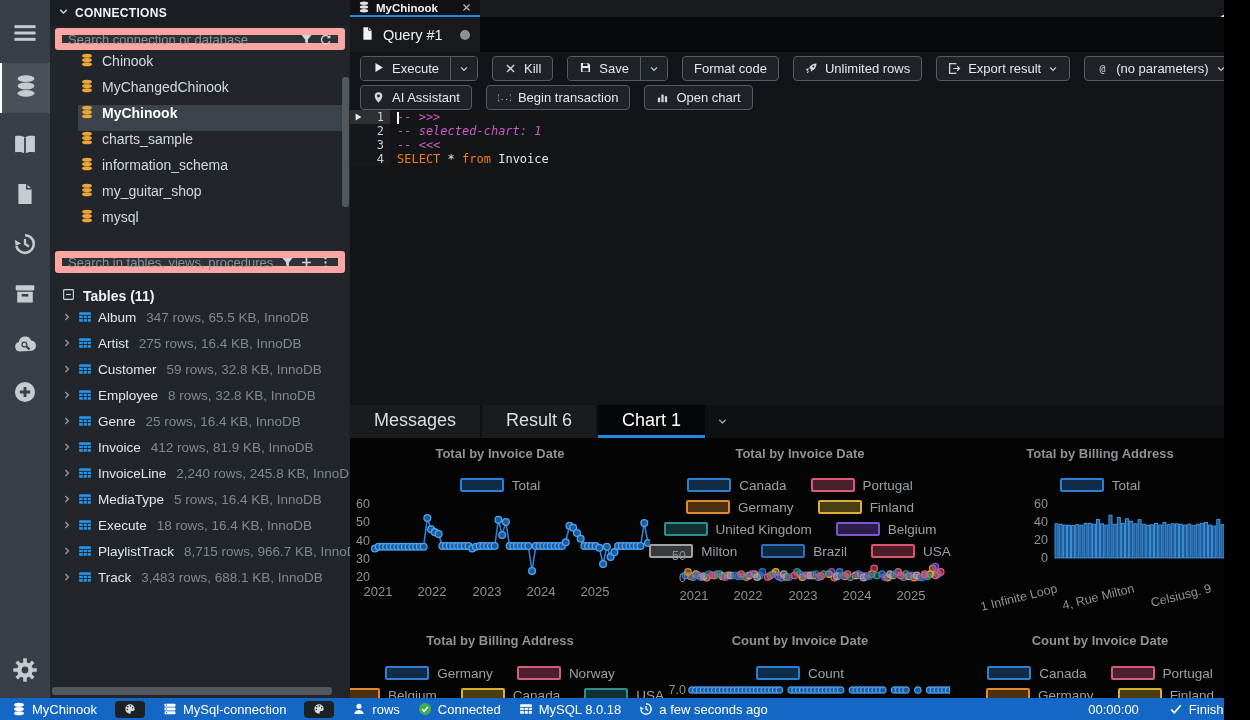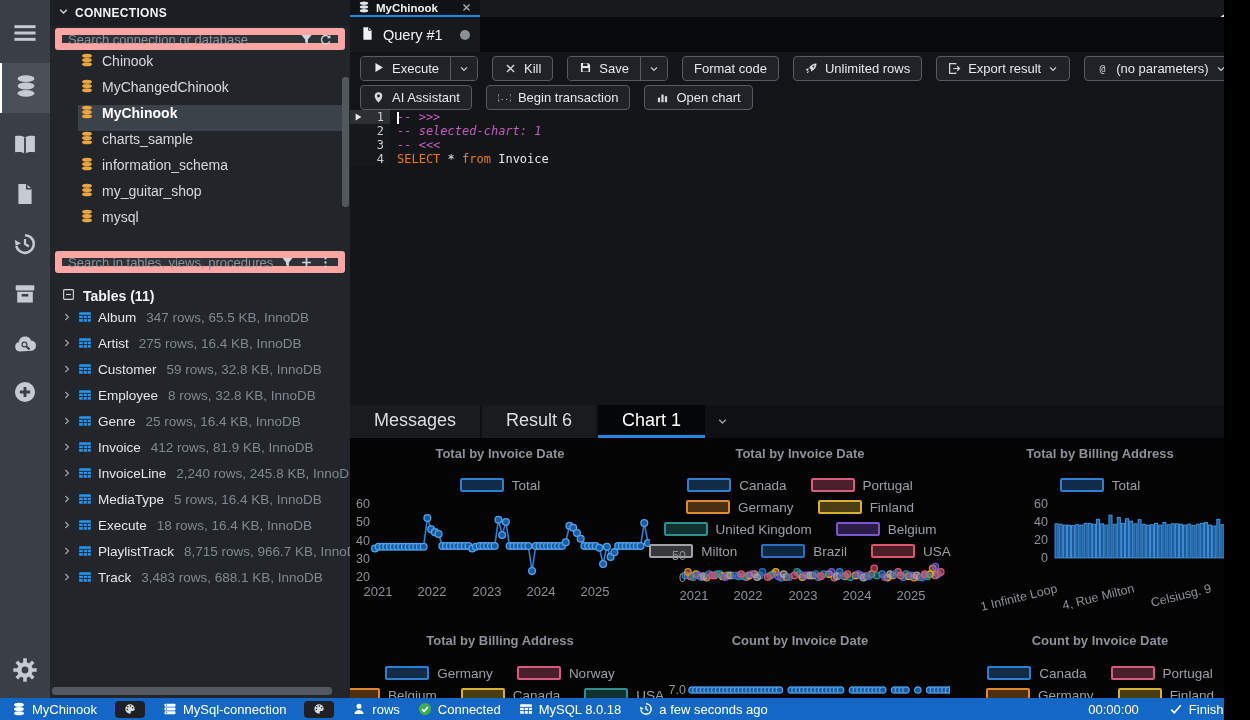--- a/index.html
+++ b/index.html
@@ -969,20 +969,26 @@
               <span class="legend-label">Canada</span>
             </span>
             <span class="legend-item">
               <span class="legend-swatch" style="border-color:#2f8f8f;background:#2f8f8f55"></span>
               <span class="legend-label">USA</span>
             </span>
           </div>
         </div>
         <div class="chart-cell" style="left:300px;top:187px">
           <div class="chart-title">Count by Invoice Date</div>
+          <div class="legend-row" style="top:37px">
+            <span class="legend-item">
+              <span class="legend-swatch" style="border-color:#2b7fd4;background:#2b7fd455"></span>
+              <span class="legend-label">Count</span>
+            </span>
+          </div>
           <svg width="300" height="129" class="chart-svg" style="top:56px">
             <text x="36" y="13" text-anchor="end" fill="#8d9298" font-size="12.5">7.0</text>
             <circle cx="42" cy="9" r="3.2" fill="#1a5c9e" stroke="#4fa3f0" stroke-width="1.2"></circle>
             <circle cx="45.8" cy="9" r="3.2" fill="#1a5c9e" stroke="#4fa3f0" stroke-width="1.2"></circle>
             <circle cx="49.599999999999994" cy="9" r="3.2" fill="#1a5c9e" stroke="#4fa3f0" stroke-width="1.2"></circle>
             <circle cx="53.39999999999999" cy="9" r="3.2" fill="#1a5c9e" stroke="#4fa3f0" stroke-width="1.2"></circle>
             <circle cx="57.19999999999999" cy="9" r="3.2" fill="#1a5c9e" stroke="#4fa3f0" stroke-width="1.2"></circle>
             <circle cx="60.999999999999986" cy="9" r="3.2" fill="#1a5c9e" stroke="#4fa3f0" stroke-width="1.2"></circle>
             <circle cx="64.79999999999998" cy="9" r="3.2" fill="#1a5c9e" stroke="#4fa3f0" stroke-width="1.2"></circle>
             <circle cx="68.59999999999998" cy="9" r="3.2" fill="#1a5c9e" stroke="#4fa3f0" stroke-width="1.2"></circle>

